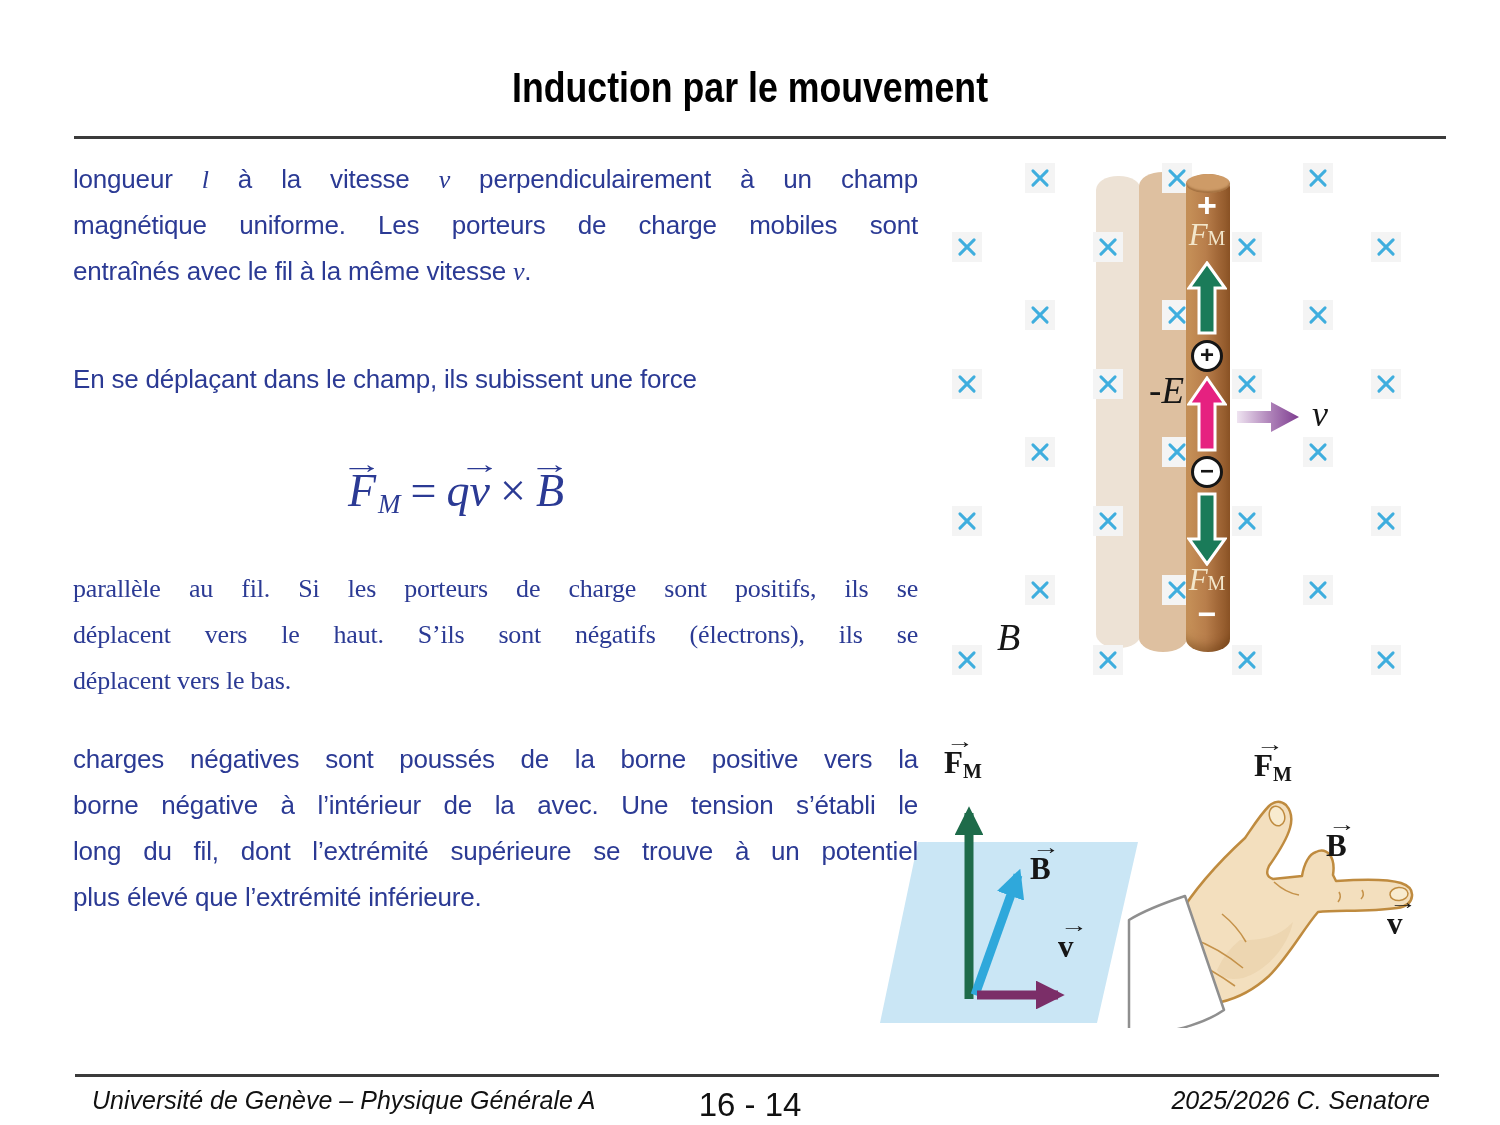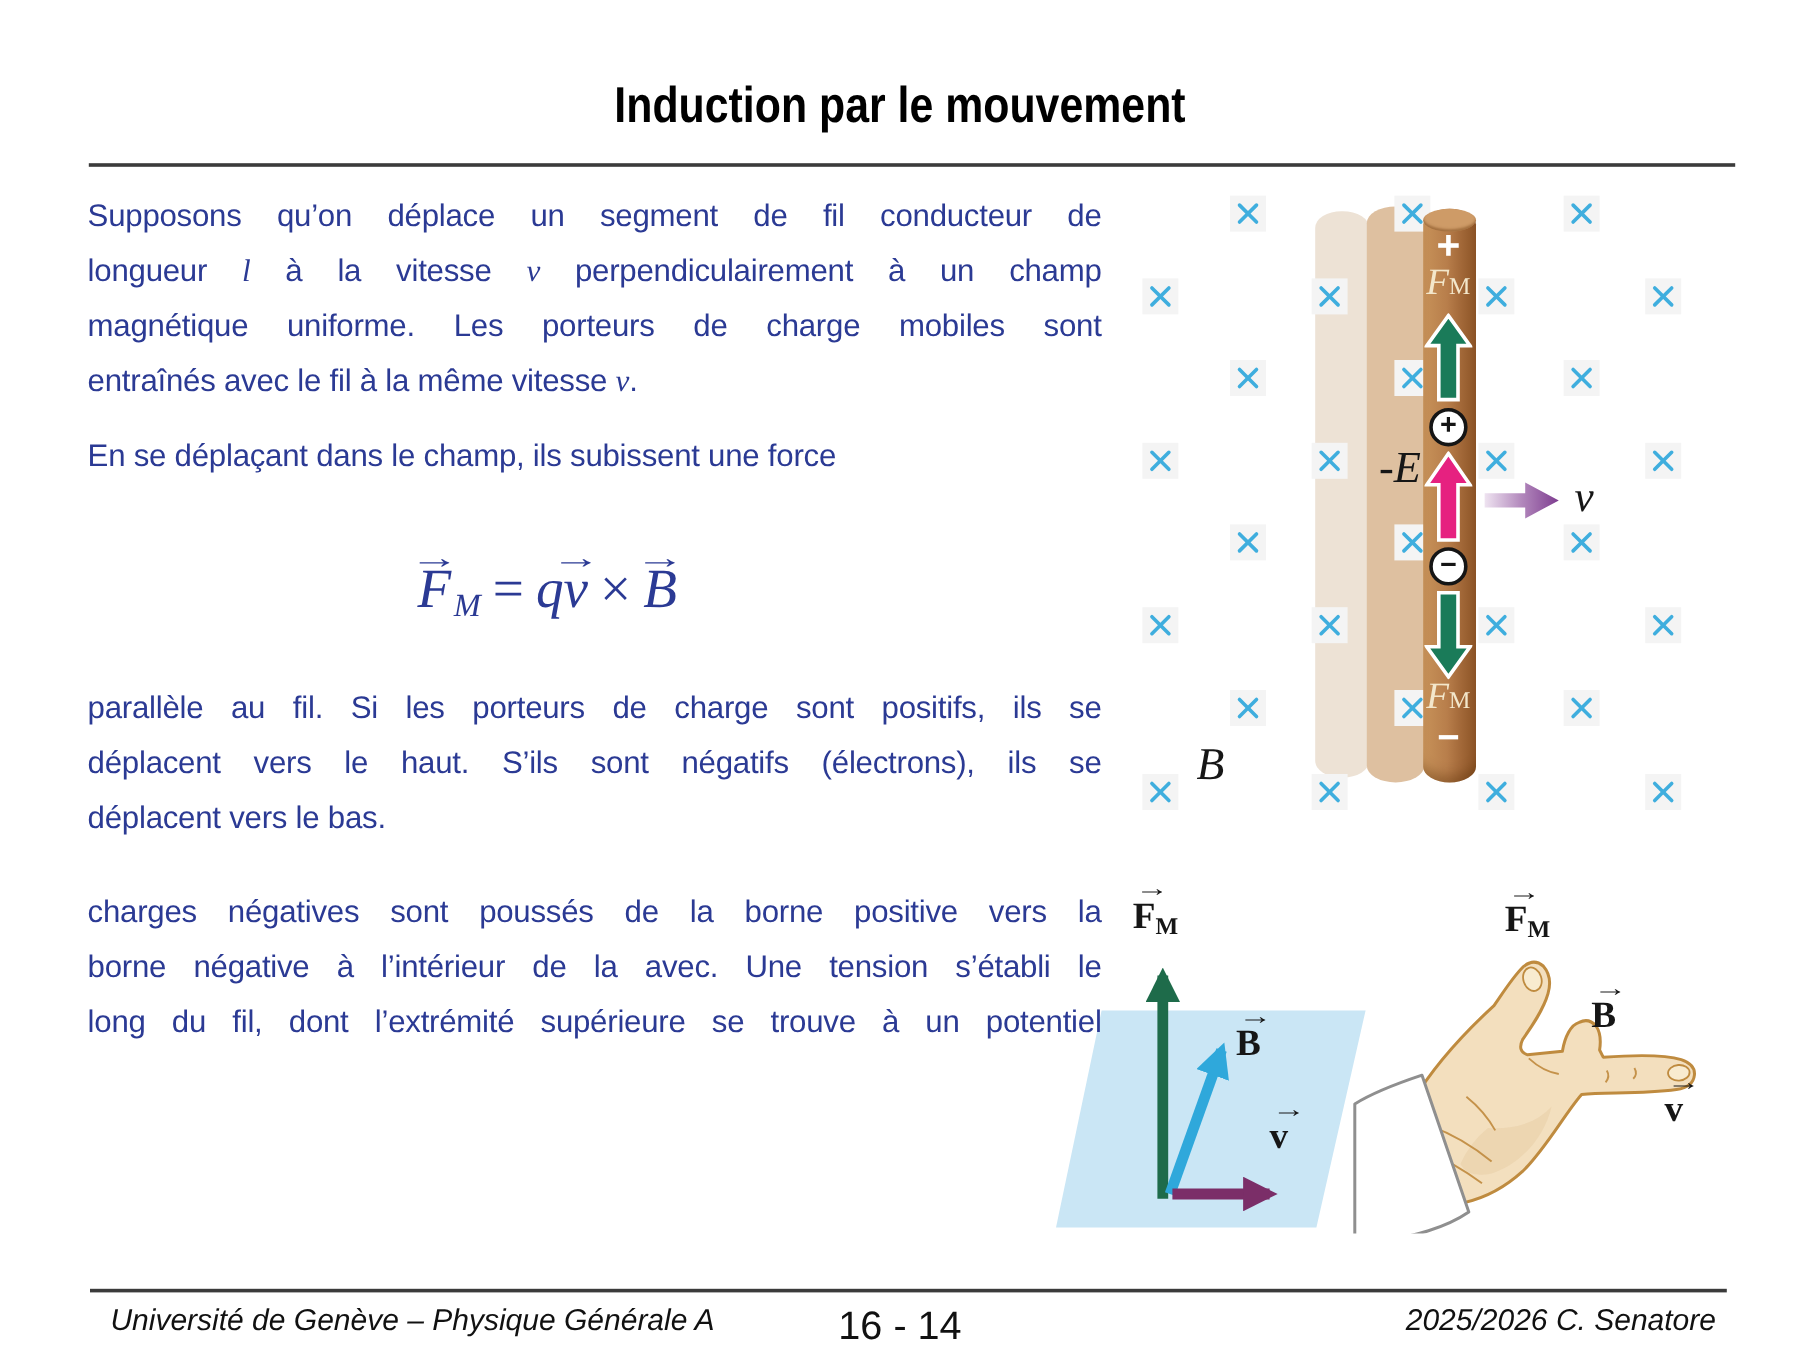--- a/index.html
+++ b/index.html
@@ -98,37 +98,37 @@
 </head>
 <body>
 
 <div id="slide">
 
   <h1 class="title">Induction par le mouvement</h1>
   <div class="rule" id="rule-top"></div>
 
   <div id="paras">
       <div class="para" style="left: 73px; top: 156px; width: 845px;">
-        <div class="pline just"><span>Supposons qu’on déplace un segment de fil conducteur de</span></div>
         <div class="pline just"><span>longueur </span><span class="var">l</span><span> à la vitesse </span><span class="var">v</span><span> perpendiculairement à un champ</span></div>
         <div class="pline just"><span>magnétique uniforme. Les porteurs de charge mobiles sont</span></div>
         <div class="pline"><span>entraînés avec le fil à la même vitesse </span><span class="var">v</span><span>.</span></div>
       </div>
       <div class="para" style="left: 73px; top: 356px; width: 845px;">
         <div class="pline"><span>En se déplaçant dans le champ, ils subissent une force</span></div>
       </div>
-      <div class="para" style="left: 73px; top: 566px; width: 845px;">
+      <div class="para" style="left: 73px; top: 566px; width: 845px; font-family: Liberation Serif, serif;">
         <div class="pline just"><span>parallèle au fil. Si les porteurs de charge sont positifs, ils se</span></div>
         <div class="pline just"><span>déplacent vers le haut. S’ils sont négatifs (électrons), ils se</span></div>
         <div class="pline"><span>déplacent vers le bas.</span></div>
       </div>
       <div class="para" style="left: 73px; top: 736px; width: 845px;">
         <div class="pline just"><span>charges négatives sont poussés de la borne positive vers la</span></div>
         <div class="pline just"><span>borne négative à l’intérieur de la avec. Une tension s’établi le</span></div>
         <div class="pline just"><span>long du fil, dont l’extrémité supérieure se trouve à un potentiel</span></div>
+        <div class="pline"><span>plus élevé que l’extrémité inférieure.</span></div>
       </div>
     </div>
 
   <div class="formula" id="formula">
       <span class="ftok"><span class="fhead"><span class="farr">→</span><span>F</span></span><span class="fsub">M</span></span>
       <span class="ftok fop"><span class="fhead"><span>=</span></span></span>
       <span class="ftok"><span class="fhead"><span>q</span></span></span>
       <span class="ftok"><span class="fhead"><span class="farr">→</span><span>v</span></span></span>
       <span class="ftok fop"><span class="fhead"><span>×</span></span></span>
       <span class="ftok"><span class="fhead"><span class="farr">→</span><span>B</span></span></span>

